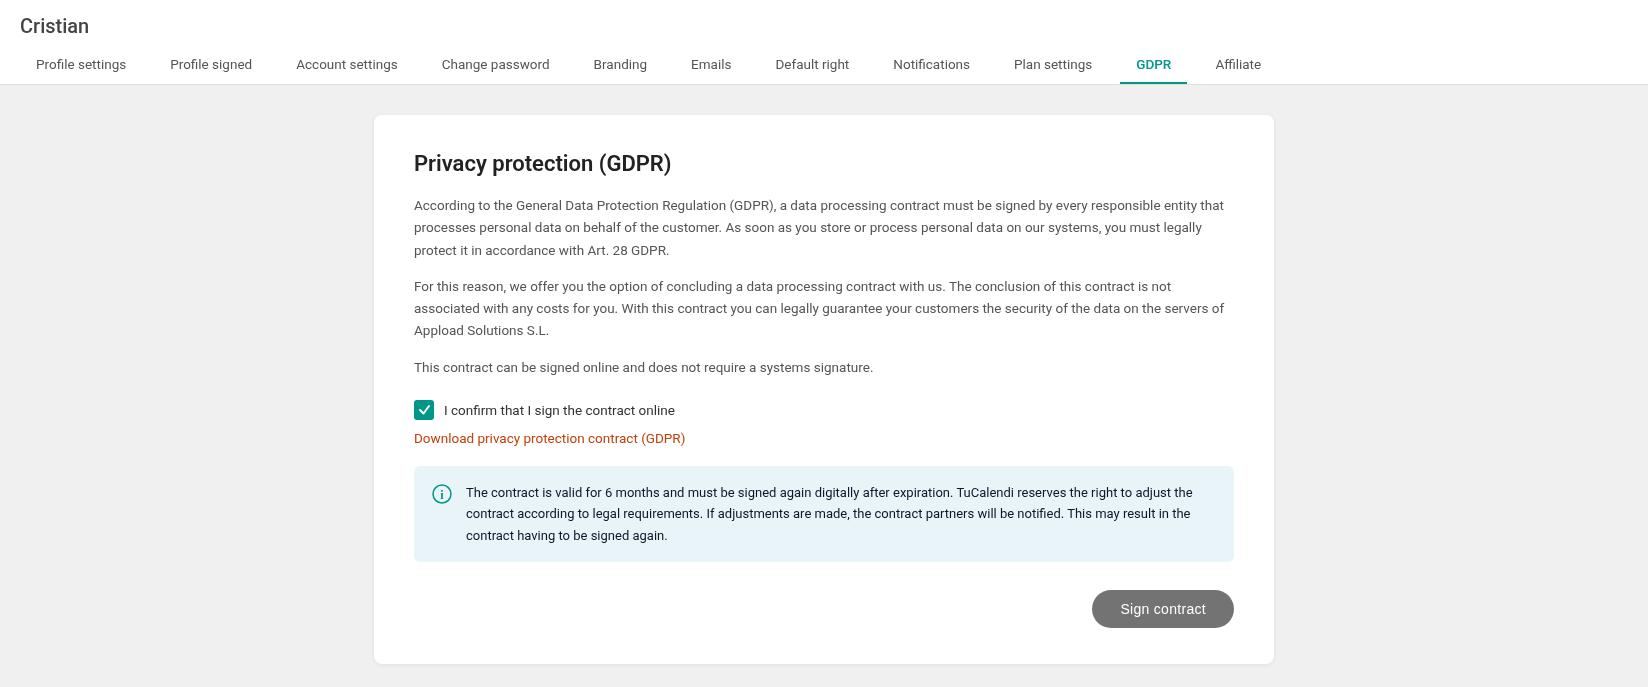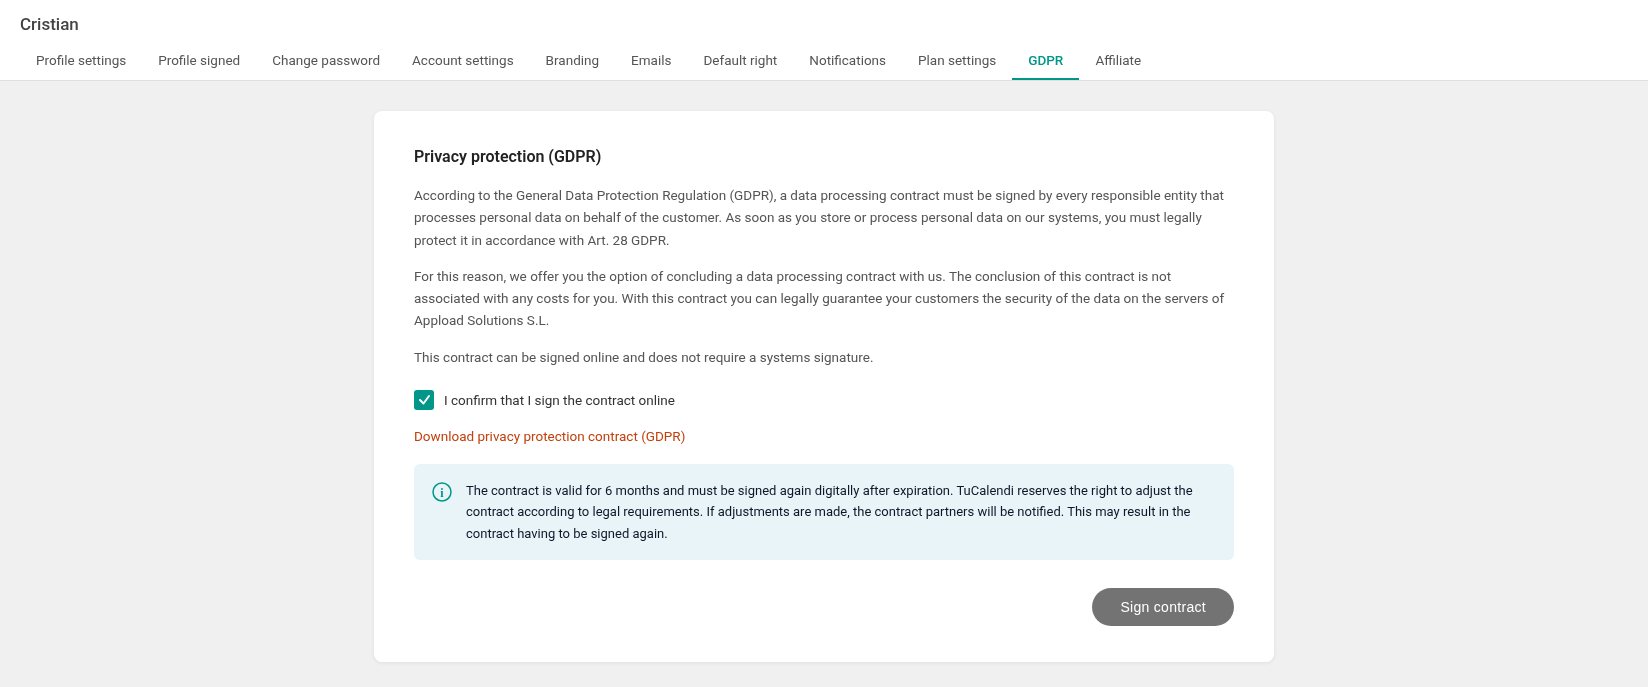--- a/index.html
+++ b/index.html
@@ -8,29 +8,29 @@
       background: #f0f0f0;
       color: #333;
       font-size: 14px;
     }
     .top-bar {
       background: #fff;
       border-bottom: 1px solid #e0e0e0;
       padding: 0 20px;
     }
     .user-name {
-      font-size: 17px;
+      font-size: 20px;
       font-weight: 500;
       color: #444;
       padding: 14px 0 8px 0;
     }
     .nav-tabs {
       display: flex;
       align-items: center;
-      gap: 0;
+      gap: 12px;
       list-style: none;
       overflow-x: auto;
     }
     .nav-tab {
       padding: 10px 16px;
       cursor: pointer;
       color: #555;
       font-size: 13.5px;
       white-space: nowrap;
       border-bottom: 2px solid transparent;
@@ -44,36 +44,36 @@
     }
     .main-content {
       max-width: 900px;
       margin: 30px auto;
       background: #fff;
       border-radius: 8px;
       padding: 36px 40px 36px 40px;
       box-shadow: 0 1px 4px rgba(0,0,0,0.07);
     }
     .section-title {
-      font-size: 16px;
+      font-size: 22px;
       font-weight: 600;
       color: #222;
       margin-bottom: 18px;
     }
     .description {
       color: #555;
       line-height: 1.65;
       margin-bottom: 14px;
       font-size: 13.5px;
     }
     .checkbox-row {
       display: flex;
       align-items: center;
       gap: 10px;
-      margin: 22px 0 18px 0;
+      margin: 22px 0 10px 0;
     }
     .checkbox-custom {
       width: 20px;
       height: 20px;
       background: #009688;
       border-radius: 3px;
       display: flex;
       align-items: center;
       justify-content: center;
       flex-shrink: 0;
@@ -136,24 +136,24 @@
   <div class="user-name">Cristian</div>
   <nav>
     <ul class="nav-tabs">
       <li>
         <a class="nav-tab">Profile settings</a>
       </li>
       <li>
         <a class="nav-tab">Profile signed</a>
       </li>
       <li>
+        <a class="nav-tab">Account settings</a>
+      </li>
+      <li>
         <a class="nav-tab">Change password</a>
-      </li>
-      <li>
-        <a class="nav-tab">Account settings</a>
       </li>
       <li>
         <a class="nav-tab">Branding</a>
       </li>
       <li>
         <a class="nav-tab">Emails</a>
       </li>
       <li>
         <a class="nav-tab">Default right</a>
       </li>

